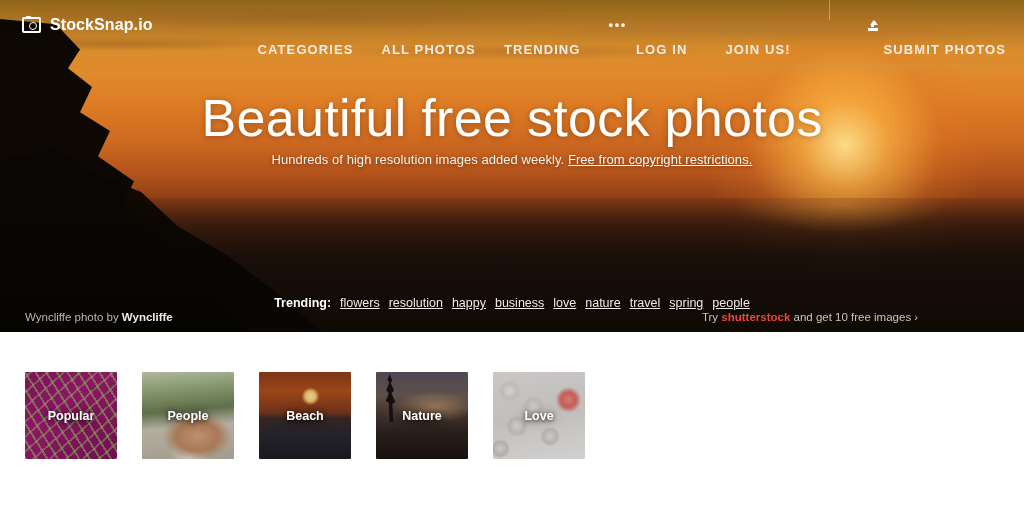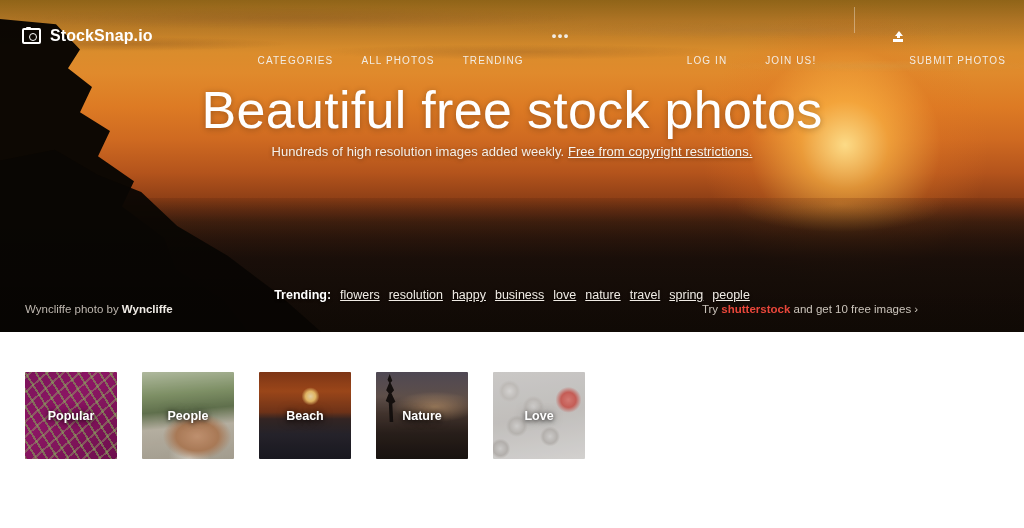--- a/index.html
+++ b/index.html
@@ -72,21 +72,21 @@
     opacity:.95;
   }
   
   .hero-vignette {
     position:absolute; inset:0;
     background:linear-gradient(180deg, rgba(0,0,0,.22) 0%, rgba(0,0,0,0) 16%, rgba(0,0,0,0) 60%, rgba(0,0,0,.25) 100%);
   }
 
   
   .navbar {
-    position:absolute; left:0; top:16px; width:1024px; height:40px;
+    position:absolute; left:0; top:5px; width:1024px; height:40px;
     display:flex; align-items:center;
     z-index:20;
   }
   .brand {
     display:flex; align-items:center; gap:9px;
     margin-left:22px; cursor:pointer;
   }
   .brand-icon {
     width:19px; height:16px;
     border:2px solid #fff; border-radius:2px;
@@ -101,21 +101,21 @@
     width:5px; height:2px; background:#fff; border-radius:1px;
   }
   .brand-name {
     color:#fff; font-size:16px; font-weight:bold; letter-spacing:.1px;
   }
   .nav-center {
     display:flex; align-items:center; gap:28px;
     margin-left:105px;
   }
   .nav-link {
-    color:#f2ece4; font-size:10px; font-weight:normal;
+    color:#f2ece4; font-size:13px; font-weight:bold;
     letter-spacing:1.1px; text-transform:uppercase;
     cursor:pointer; white-space:nowrap;margin-top:48px;
   }
   .nav-dots {
     color:#f2ece4; font-size:13px; letter-spacing:1.5px; cursor:pointer;
     line-height:8px; font-weight:bold;
   }
   .nav-right {
     margin-left:auto; margin-right:18px;
     display:flex; align-items:flex-start; gap:38px;
@@ -135,21 +135,21 @@
   .upload-icon:after{
     content:""; position:absolute; left:0; bottom:0; width:10px; height:2.5px;
     background:#fff;
   }
   .upload-icon i{
     position:absolute; left:3.6px; top:4px; width:2.8px; height:3px; background:#fff;
   }
 
   
   .hero-content {
-    position:absolute; left:0; top:0; width:936px; height:332px;
+    position:absolute; left:0; top:8px; width:936px; height:332px;
     z-index:10;
   }
   .hero-title {
     position:absolute; top:80px; width:1024px; text-align:center;
     color:#fff; font-size:52px; font-weight:300; letter-spacing:.3px;
     text-shadow:0 1px 6px rgba(0,0,0,.28);
   }
   .hero-sub {
     position:absolute; top:144px; width:1024px; text-align:center;
     color:#f4efe8; font-size:13px; letter-spacing:.05px;

